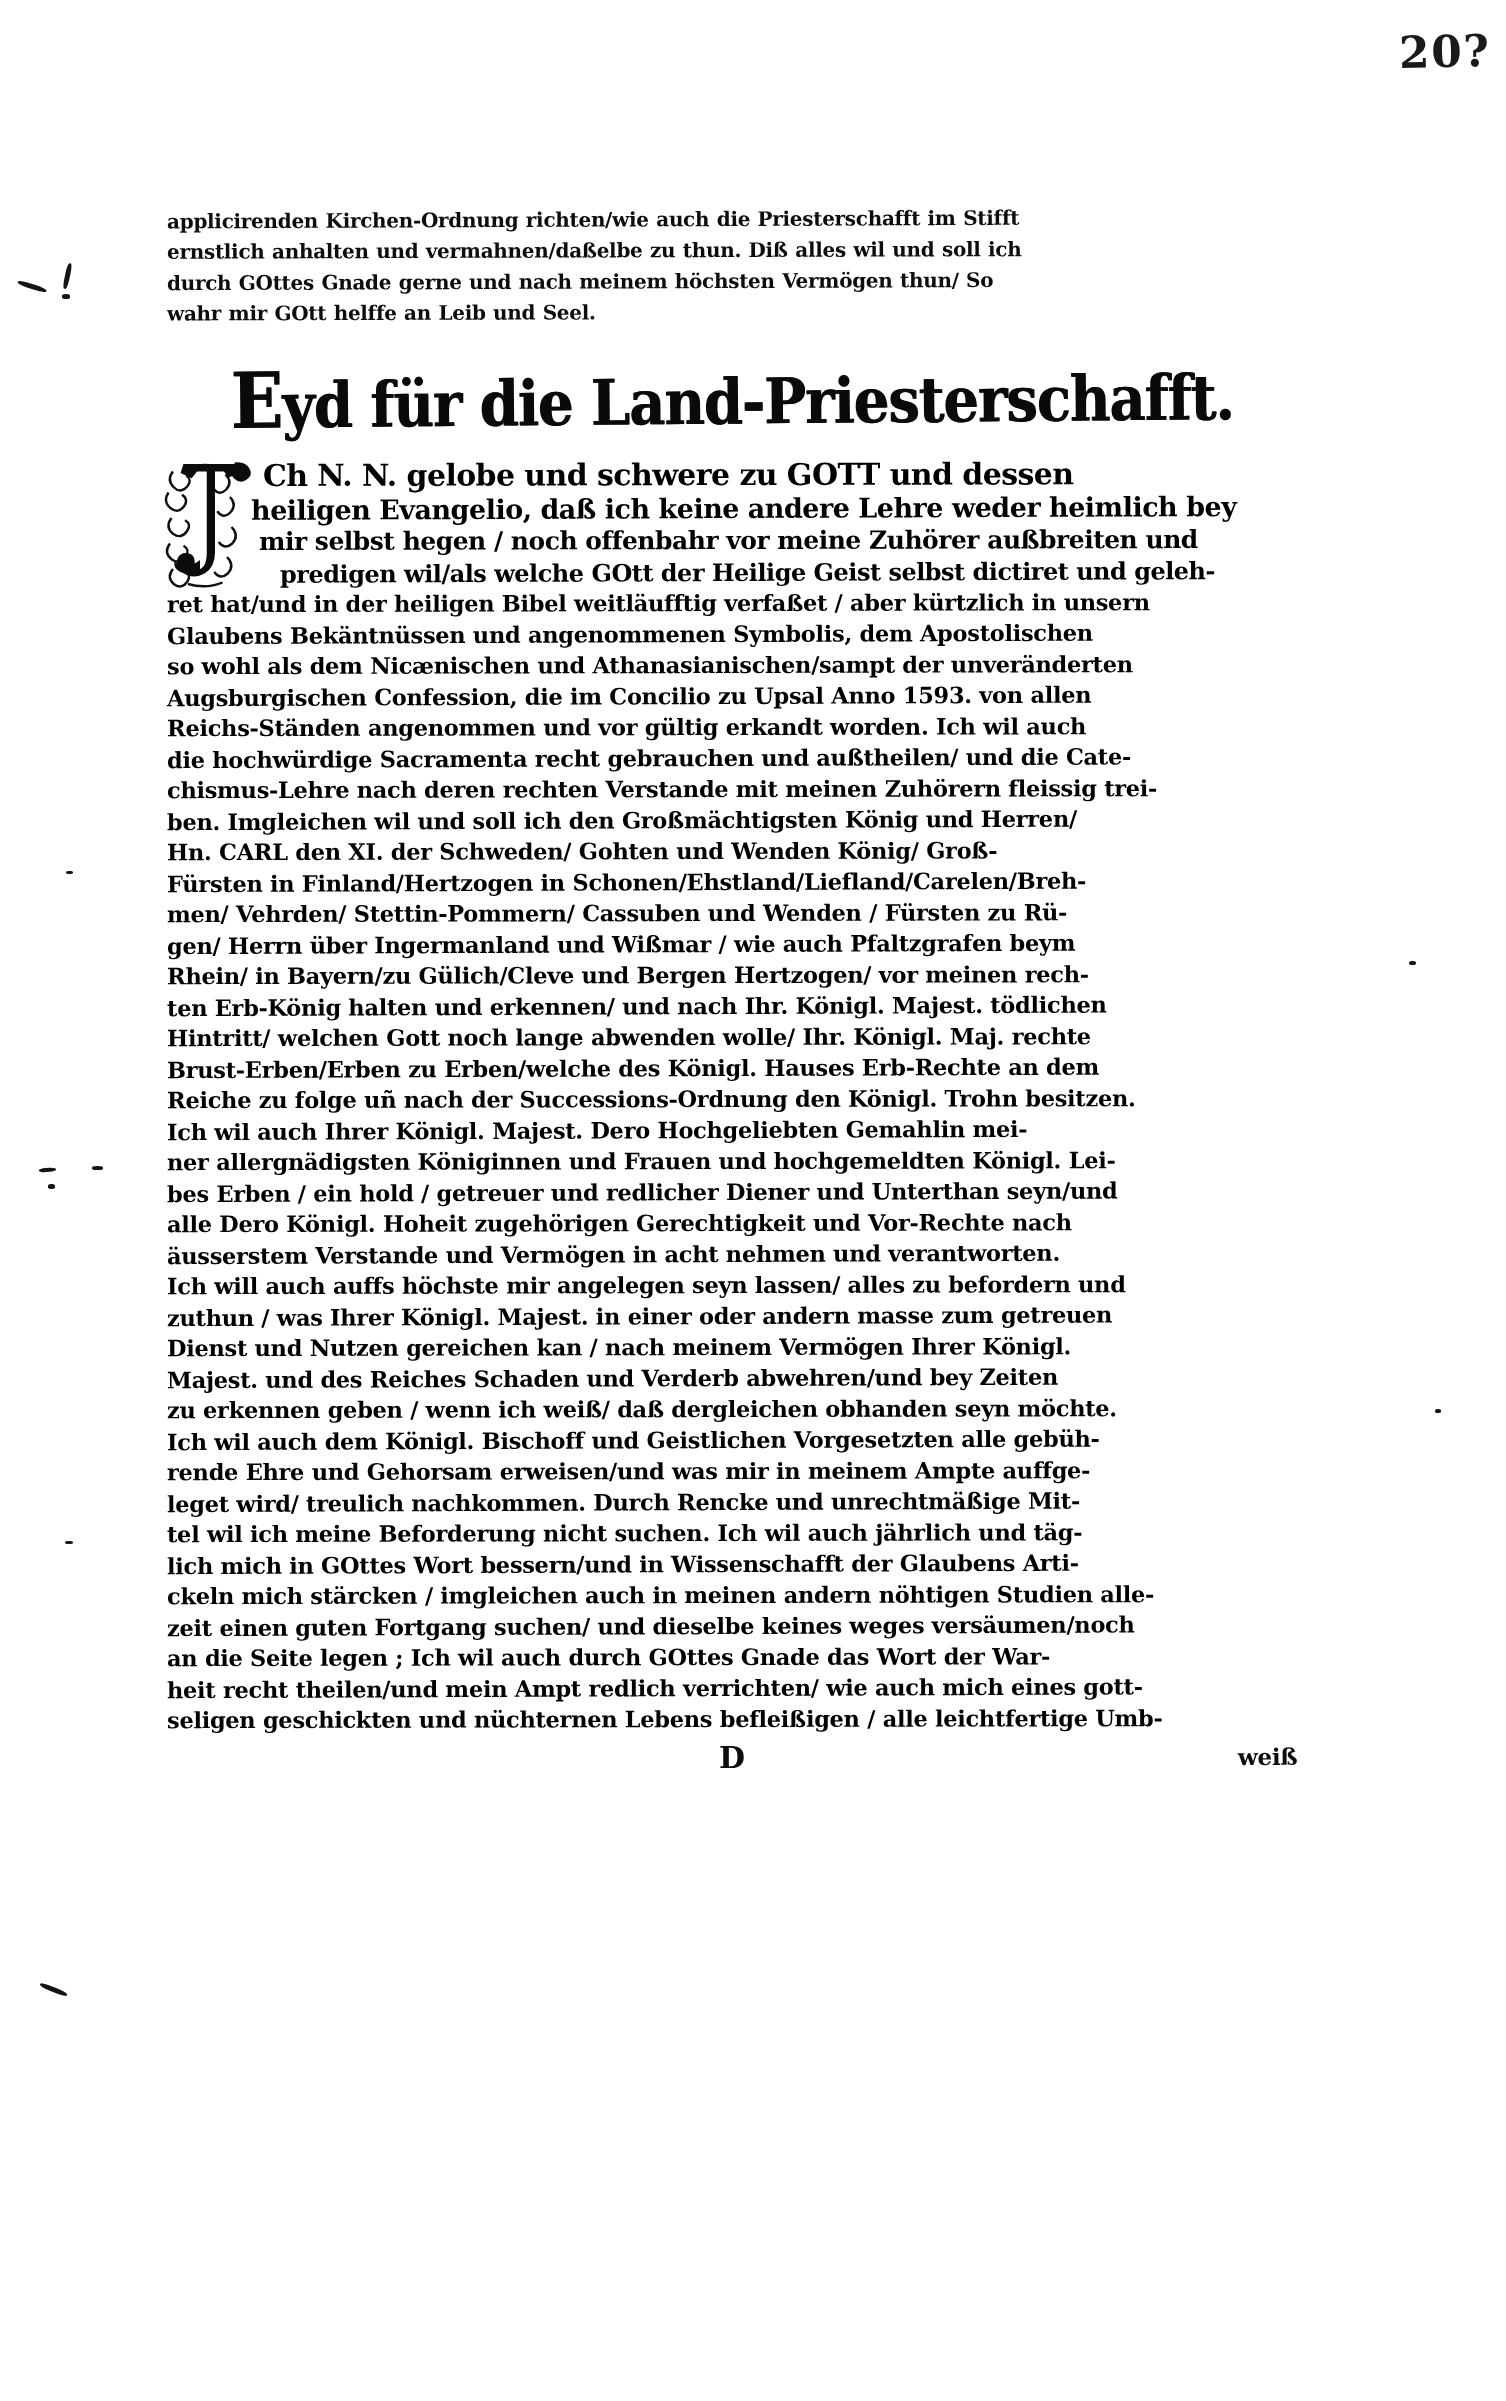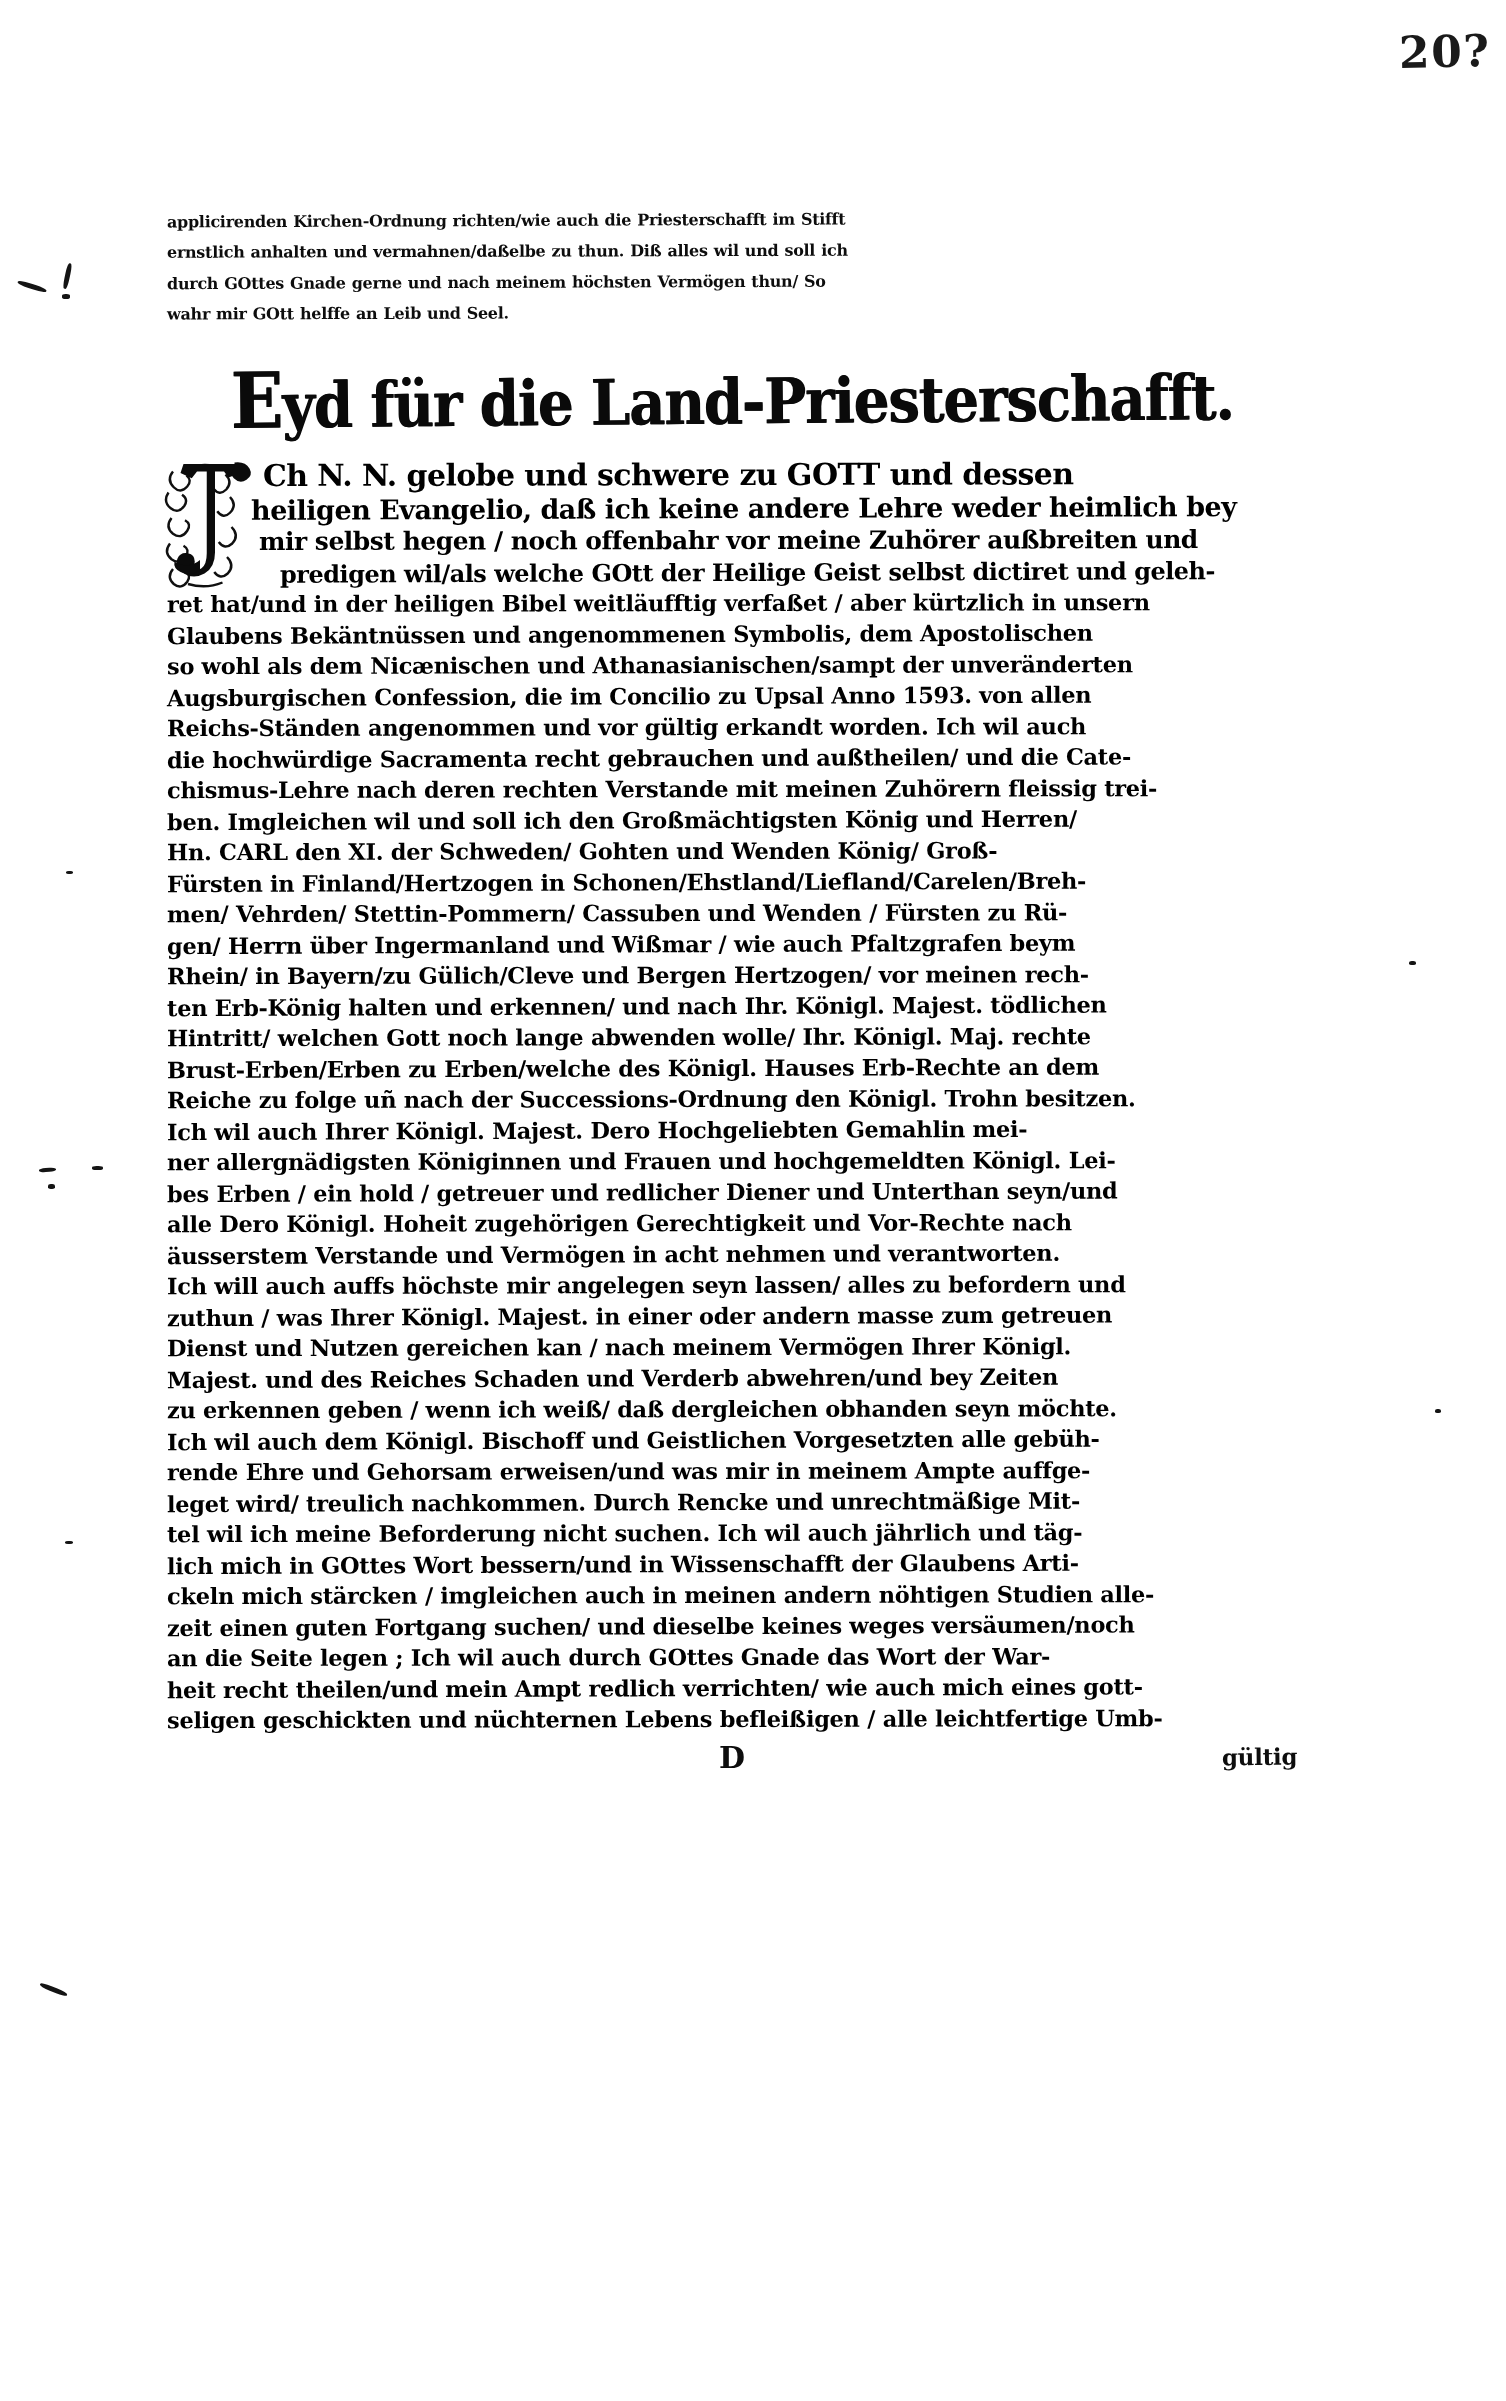--- a/index.html
+++ b/index.html
@@ -42,21 +42,21 @@
   
   .fr {
     font-family: "DejaVu Serif", serif;
     font-weight: bold;
     color: #0d0d0d;
     -webkit-font-smoothing: none;
   }
 
   
   .para-open {
-    font-size: 16px;
+    font-size: 20px;
     line-height: 31px;
     letter-spacing: -0.3px;
     word-spacing: 0.8px;
     margin: 0 0 10.5px 0;
   }
   .para-open .ln { display: block; white-space: nowrap; }
   .para-open .ln:nth-child(1) { transform: rotate(-0.25deg); }
   .para-open .ln:nth-child(2) { transform: rotate(-0.18deg); }
   .para-open .ln:nth-child(3) { transform: rotate(-0.22deg); }
   .para-open .ln:nth-child(4) { transform: rotate(-0.15deg); }
@@ -250,18 +250,18 @@
       <span class="ln">lich mich in GOttes Wort bessern/und in Wissenschafft der Glaubens Arti-</span>
       <span class="ln">ckeln mich stärcken / imgleichen auch in meinen andern nöhtigen Studien alle-</span>
       <span class="ln">zeit einen guten Fortgang suchen/ und dieselbe keines weges versäumen/noch</span>
       <span class="ln">an die Seite legen ; Ich wil auch durch GOttes Gnade das Wort der War-</span>
       <span class="ln">heit recht theilen/und mein Ampt redlich verrichten/ wie auch mich eines gott-</span>
       <span class="ln">seligen geschickten und nüchternen Lebens befleißigen /  alle leichtfertige Umb-</span>
     </div>
 
     <div class="footline">
       <span class="sigmark">D</span>
-      <span class="catchword">gültig</span>
+      <span class="catchword">weiß</span>
     </div>
 
   </div>
 </div>
 
 
 </body></html>

